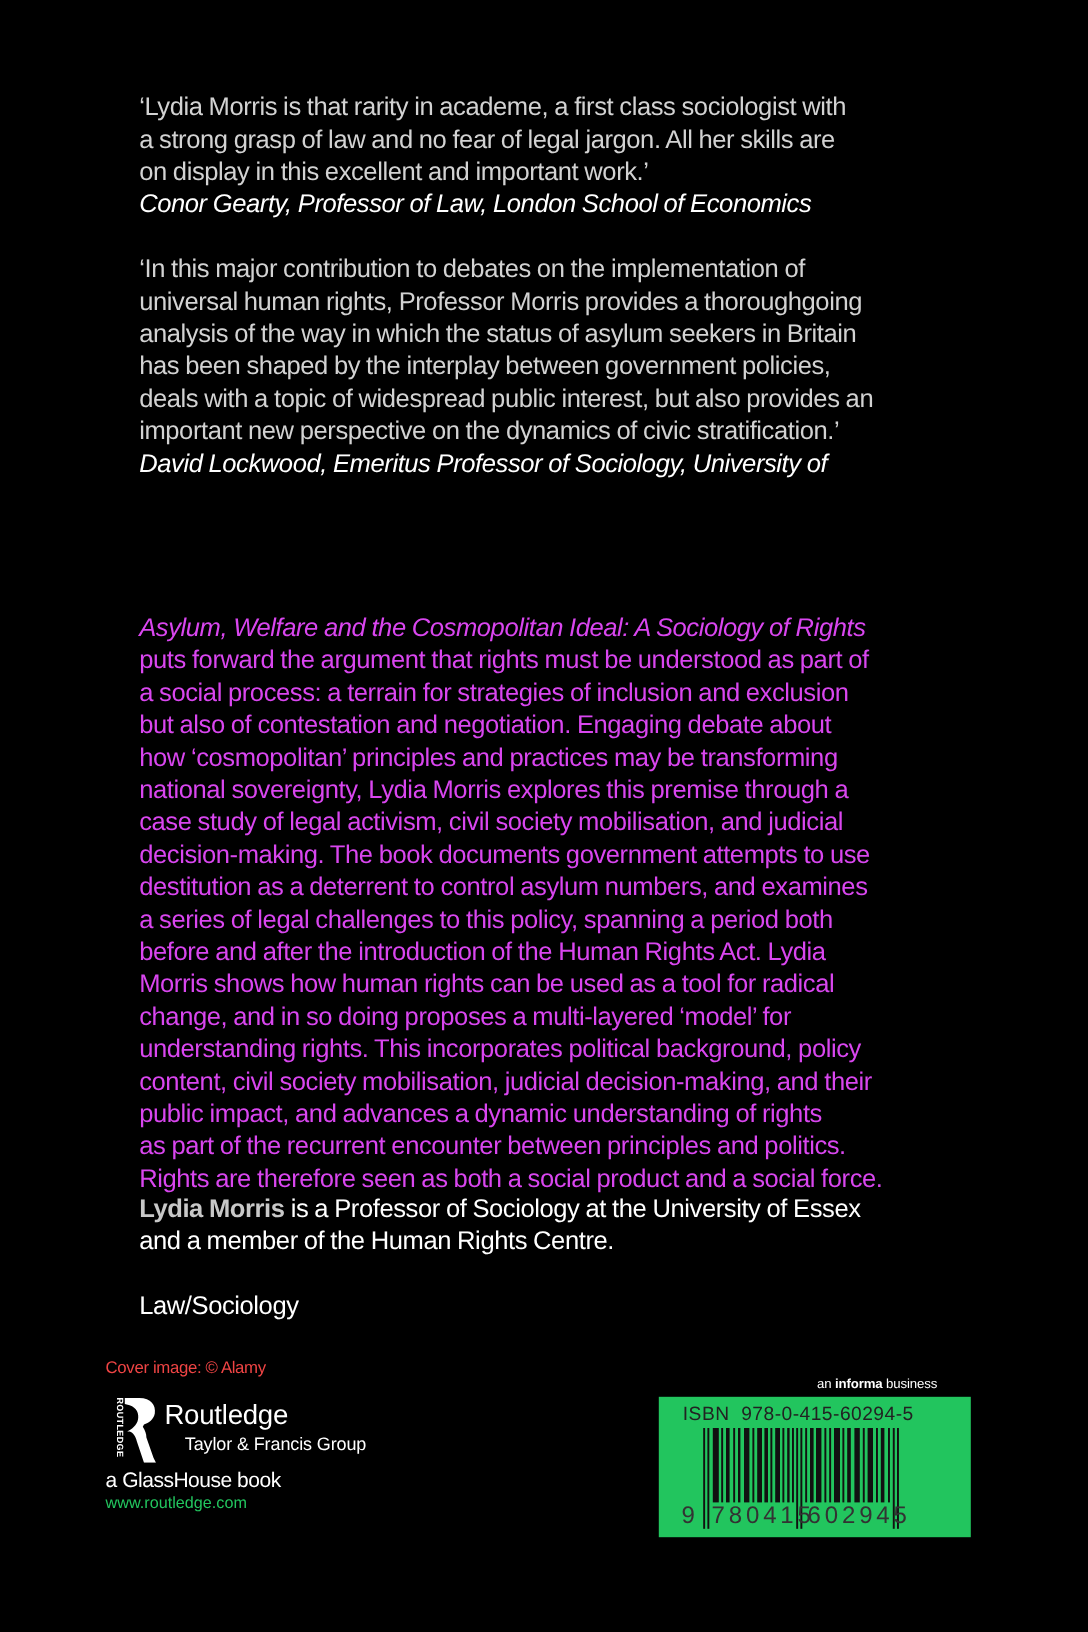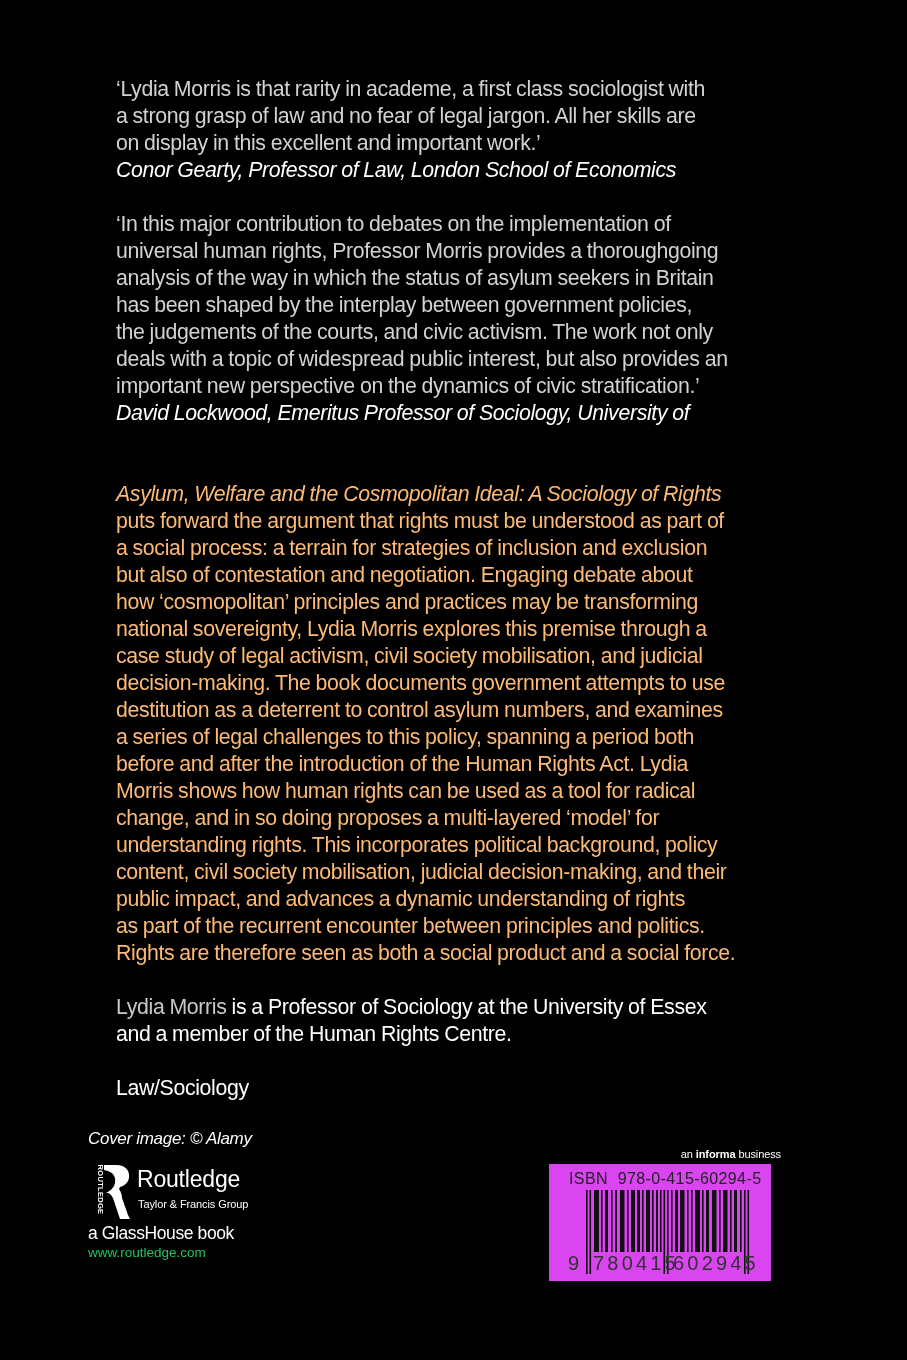--- a/index.html
+++ b/index.html
@@ -26,34 +26,33 @@
       margin-left: 28px;
     }
     .quote-text { color: #d2d2d2; }
     .attrib {
       color: #ffffff;
       font-style: italic;
       display: block;
     }
     #quote1 { top: 76px; }
     #quote2 { top: 211px; }
-    #desc { top: 481px; color: #fdba74; }
+    #desc { top: 510px; color: #d946ef; }
     #desc .book-title { font-style: italic; }
     #bio { top: 994px; color: #ffffff; }
-    #bio .name { font-weight: normal; color: #c8c8c8; }
+    #bio .name { font-weight: bold; color: #c8c8c8; }
     #subject { top: 1075px; color: #ffffff; }
     #cover-credit {
       position: absolute;
       left: 88px;
       top: 1129px;
-      font-size: 17px;
+      font-size: 14px;
       line-height: 20px;
-      color: #ffffff;
+      color: #ef4444;
       letter-spacing: -0.3px;
-      font-style: italic;
     }
     .line { display: block; white-space: nowrap; }
 
     
     #publisher {
       position: absolute;
       left: 88px;
       top: 1165px;
       width: 220px;
       height: 110px;
@@ -87,23 +86,23 @@
       position: absolute;
       left: 49px;
       top: 1px;
       font-size: 23px;
       line-height: 26px;
       color: #ffffff;
       letter-spacing: -0.2px;
     }
     #tf-group {
       position: absolute;
-      left: 50px;
+      left: 66px;
       top: 32px;
-      font-size: 11px;
+      font-size: 15px;
       line-height: 14px;
       color: #ffffff;
       letter-spacing: -0.1px;
     }
     #glasshouse {
       position: absolute;
       left: 0;
       top: 58px;
       font-size: 17.5px;
       line-height: 20px;
@@ -128,23 +127,23 @@
       line-height: 13px;
       color: #ffffff;
       letter-spacing: -0.1px;
       padding-left: 24px;
     }
     #informa b { font-weight: bold; }
     #barcode-box {
       position: absolute;
       left: 549px;
       top: 1164px;
-      width: 222px;
+      width: 260px;
       height: 117px;
-      background: #d946ef;
+      background: #22c55e;
     }
     #isbn-label {
       position: absolute;
       left: 20px;
       top: 6px;
       font-size: 16px;
       line-height: 18px;
       color: #222222;
       letter-spacing: 0.4px;
       white-space: pre;
@@ -173,21 +172,20 @@
   <span class="line quote-text">a strong grasp of law and no fear of legal jargon.  All her skills are</span>
   <span class="line quote-text">on display in this excellent and important work.’</span>
   <span class="line attrib">Conor Gearty, Professor of Law, London School of Economics</span>
 </div>
 
 <div id="quote2" class="block">
   <span class="line quote-text">‘In this major contribution to debates on the implementation of</span>
   <span class="line quote-text">universal human rights, Professor Morris provides a thoroughgoing</span>
   <span class="line quote-text">analysis of the way in which the status of asylum seekers in Britain</span>
   <span class="line quote-text">has been shaped by the interplay between government policies,</span>
-  <span class="line quote-text">the judgements of the courts, and civic activism. The work not only</span>
   <span class="line quote-text">deals with a topic of widespread public interest, but also provides an</span>
   <span class="line quote-text">important new perspective on the dynamics of civic stratification.’</span>
   <span class="line attrib">David Lockwood, Emeritus Professor of Sociology, University of</span>
 </div>
 
 <div id="desc" class="block">
   <span class="line book-title">Asylum, Welfare and the Cosmopolitan Ideal: A Sociology of Rights</span>
   <span class="line">puts forward the argument that rights must be understood as part of</span>
   <span class="line">a social process: a terrain for strategies of inclusion and exclusion</span>
   <span class="line">but also of contestation and negotiation. Engaging debate about</span>

